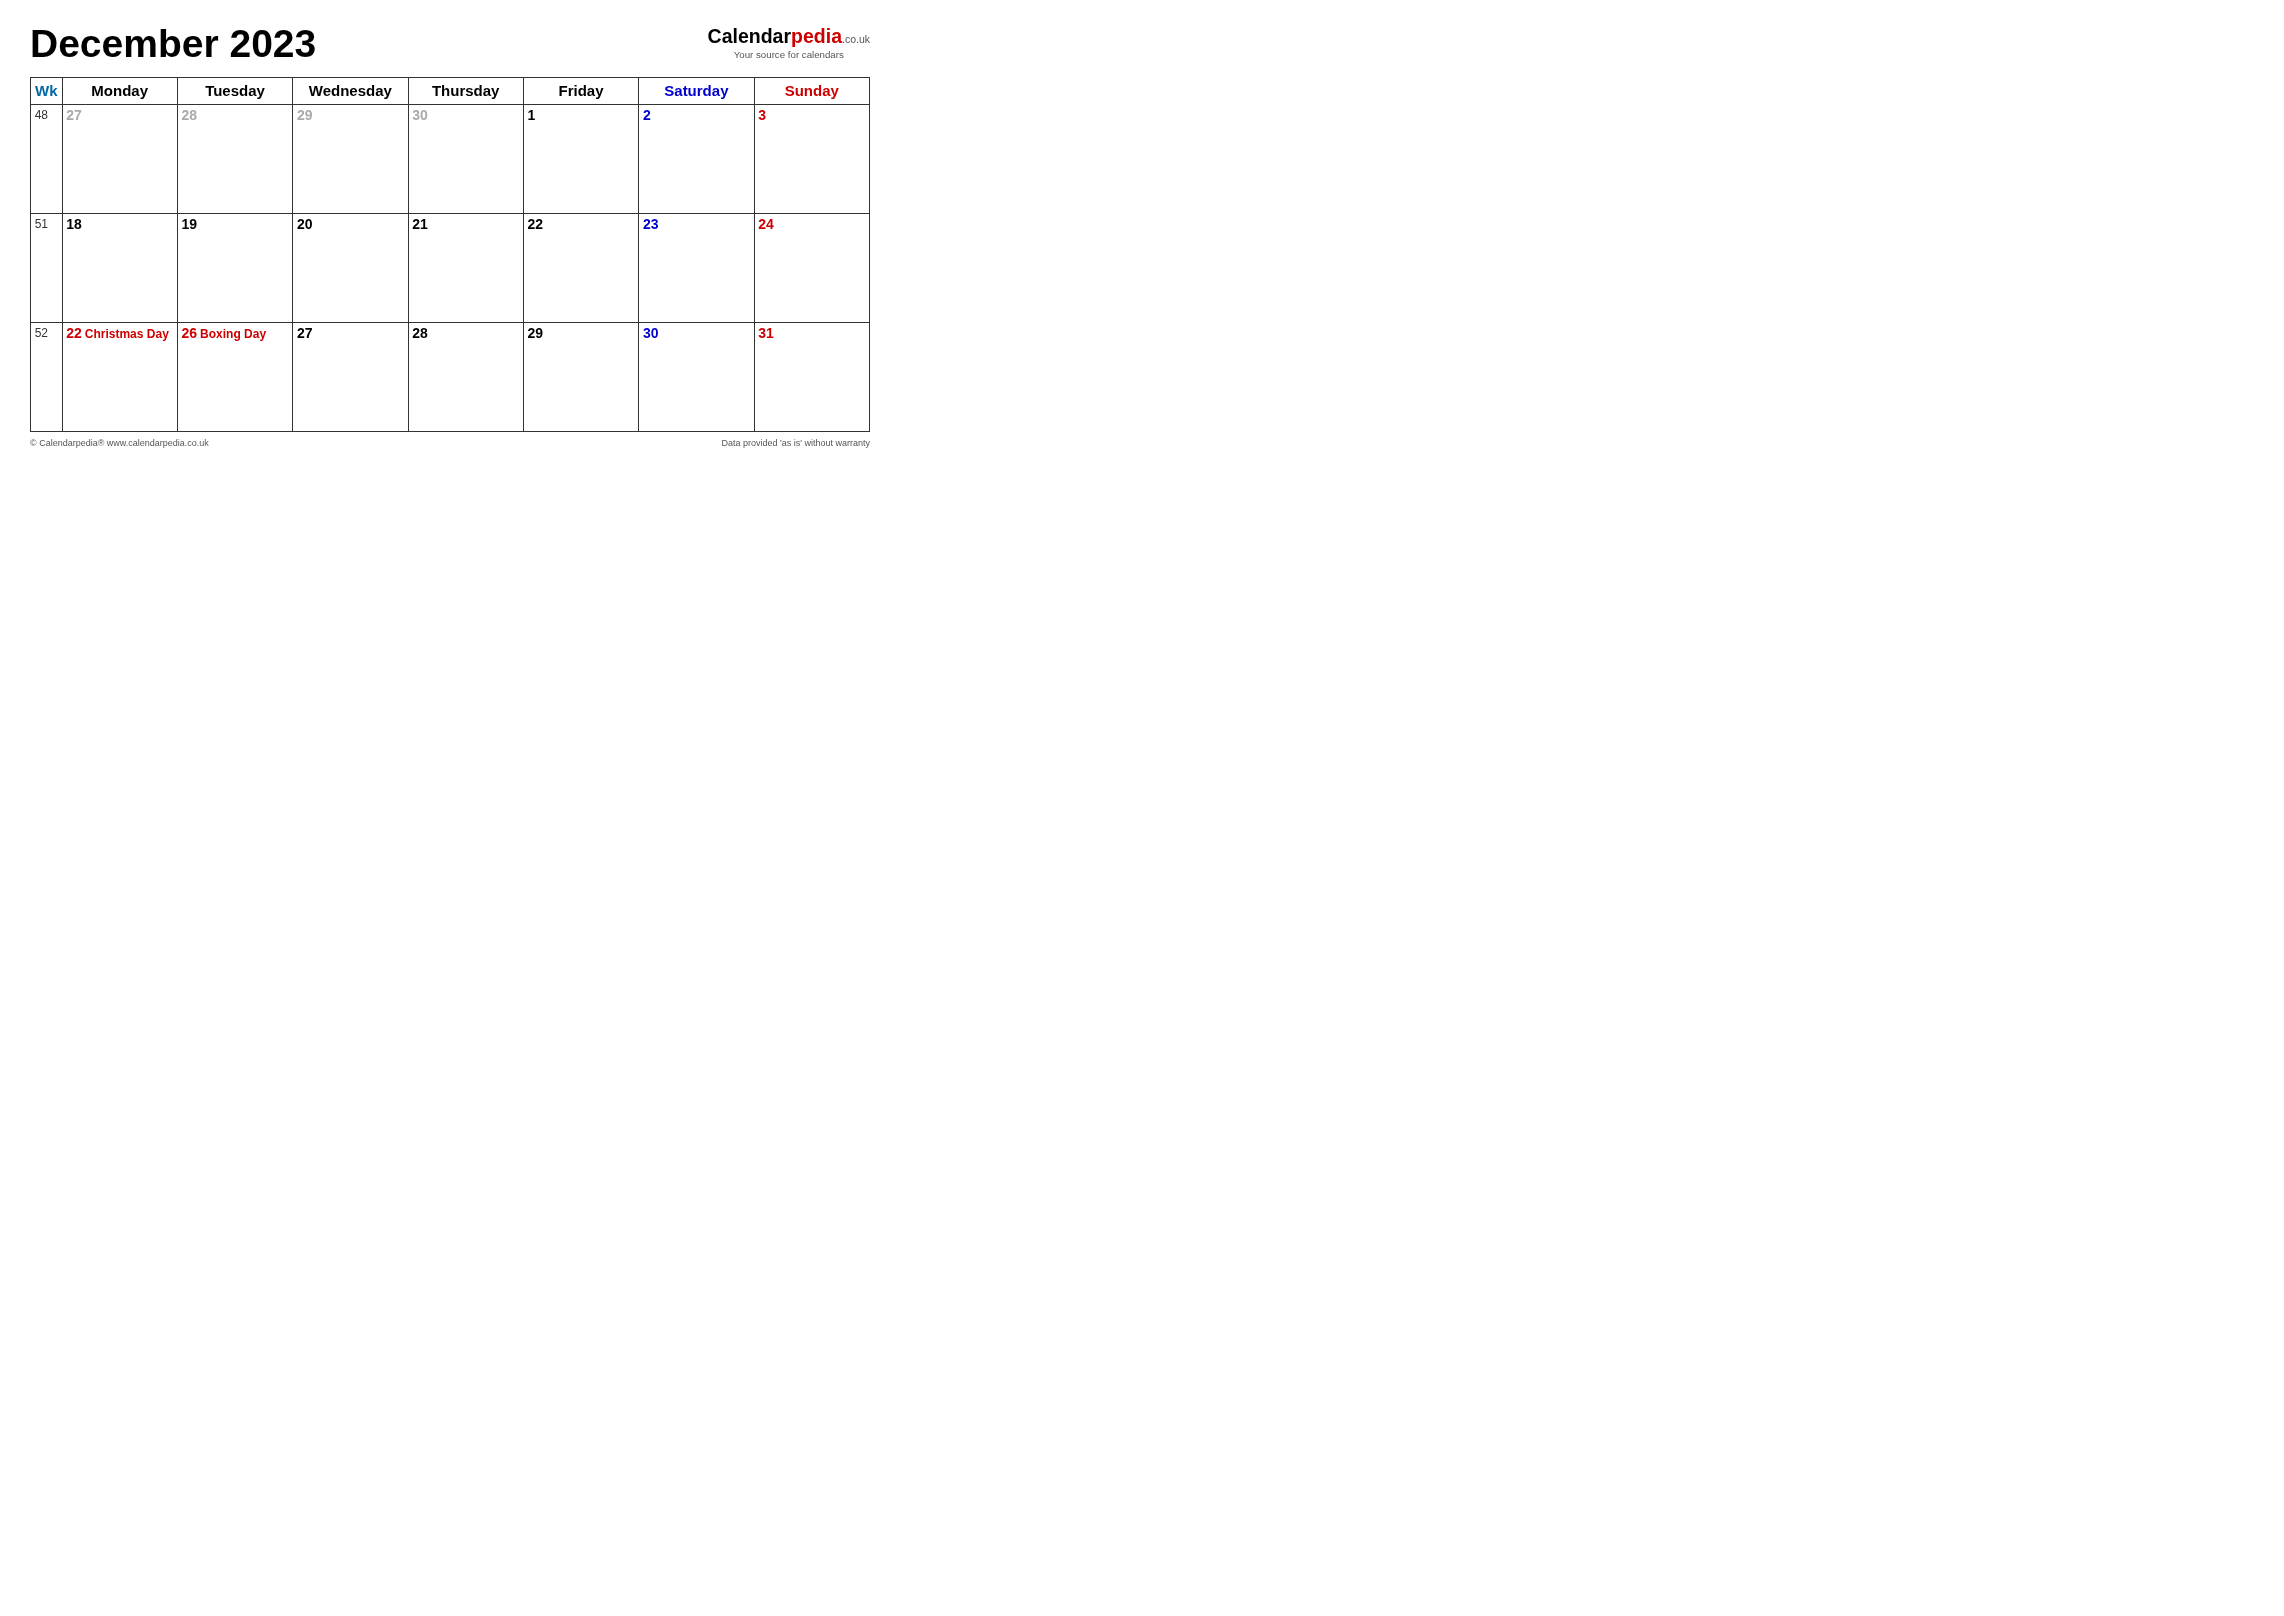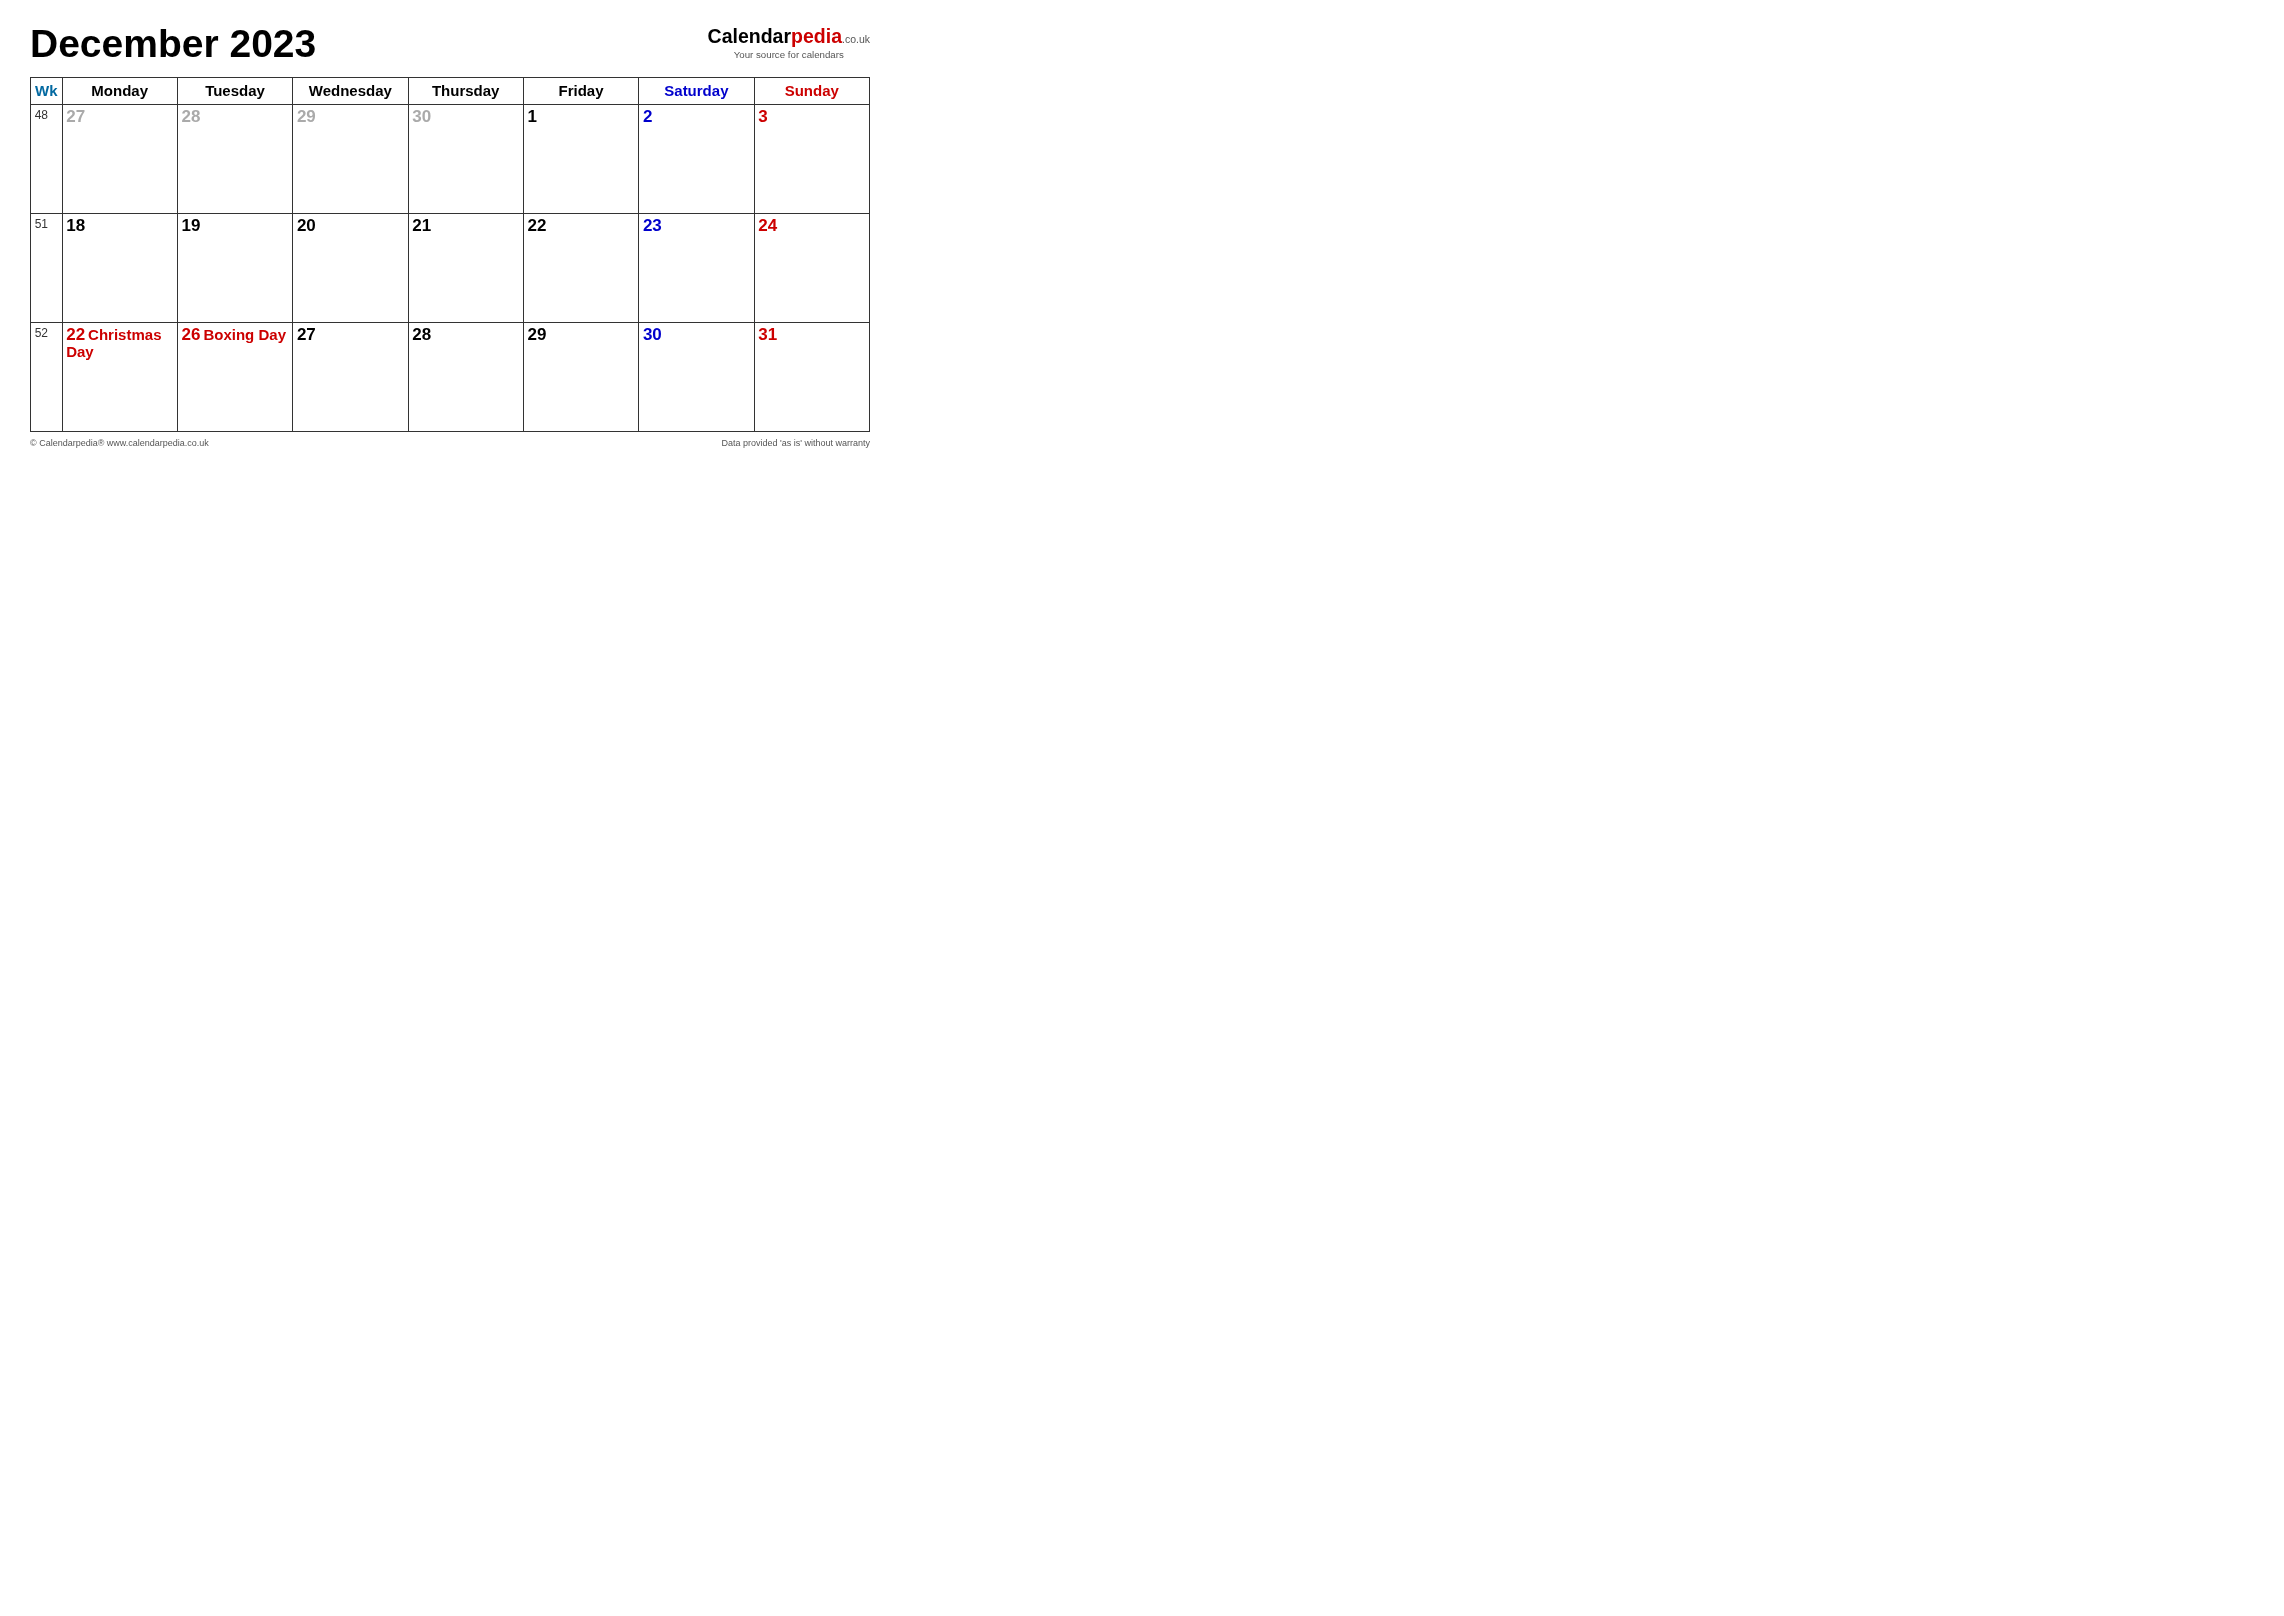--- a/index.html
+++ b/index.html
@@ -78,32 +78,32 @@
       height: 109px;
       text-align: left;
       vertical-align: bottom;
       padding: 0 0 6px 3.7px;
       font-size: 12px;
       color: #333;
       font-weight: normal;
       border: 1.1px solid #333;
     }
     .day-num {
-      font-size: 17px;
+      font-size: 14px;
       font-weight: bold;
       display: inline-block;
       line-height: 1;
     }
     .day-num.prev-month { color: #aaa; font-weight: bold; }
     .day-num.current { color: #000; }
     .day-num.saturday { color: #0000cc; }
     .day-num.sunday { color: #cc0000; }
     .day-num.holiday { color: #cc0000; }
     .holiday-label {
-      font-size: 15px;
+      font-size: 12px;
       color: #cc0000;
       font-weight: bold;
       margin-left: 3px;
       display: inline;
     }
     .footer {
       display: flex;
       justify-content: space-between;
       margin-top: 6px;
       font-size: 9px;

